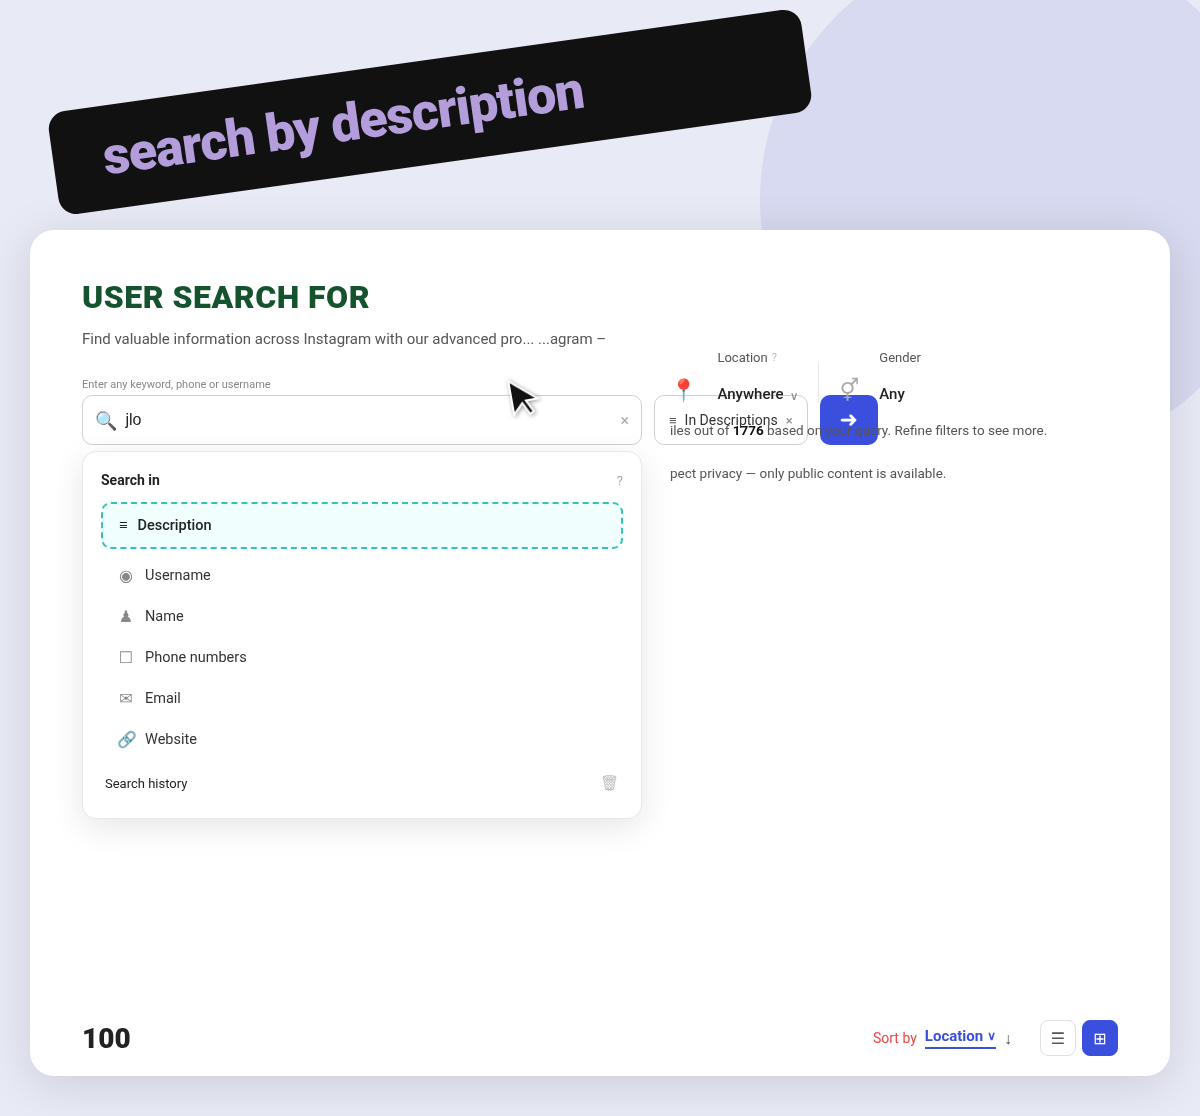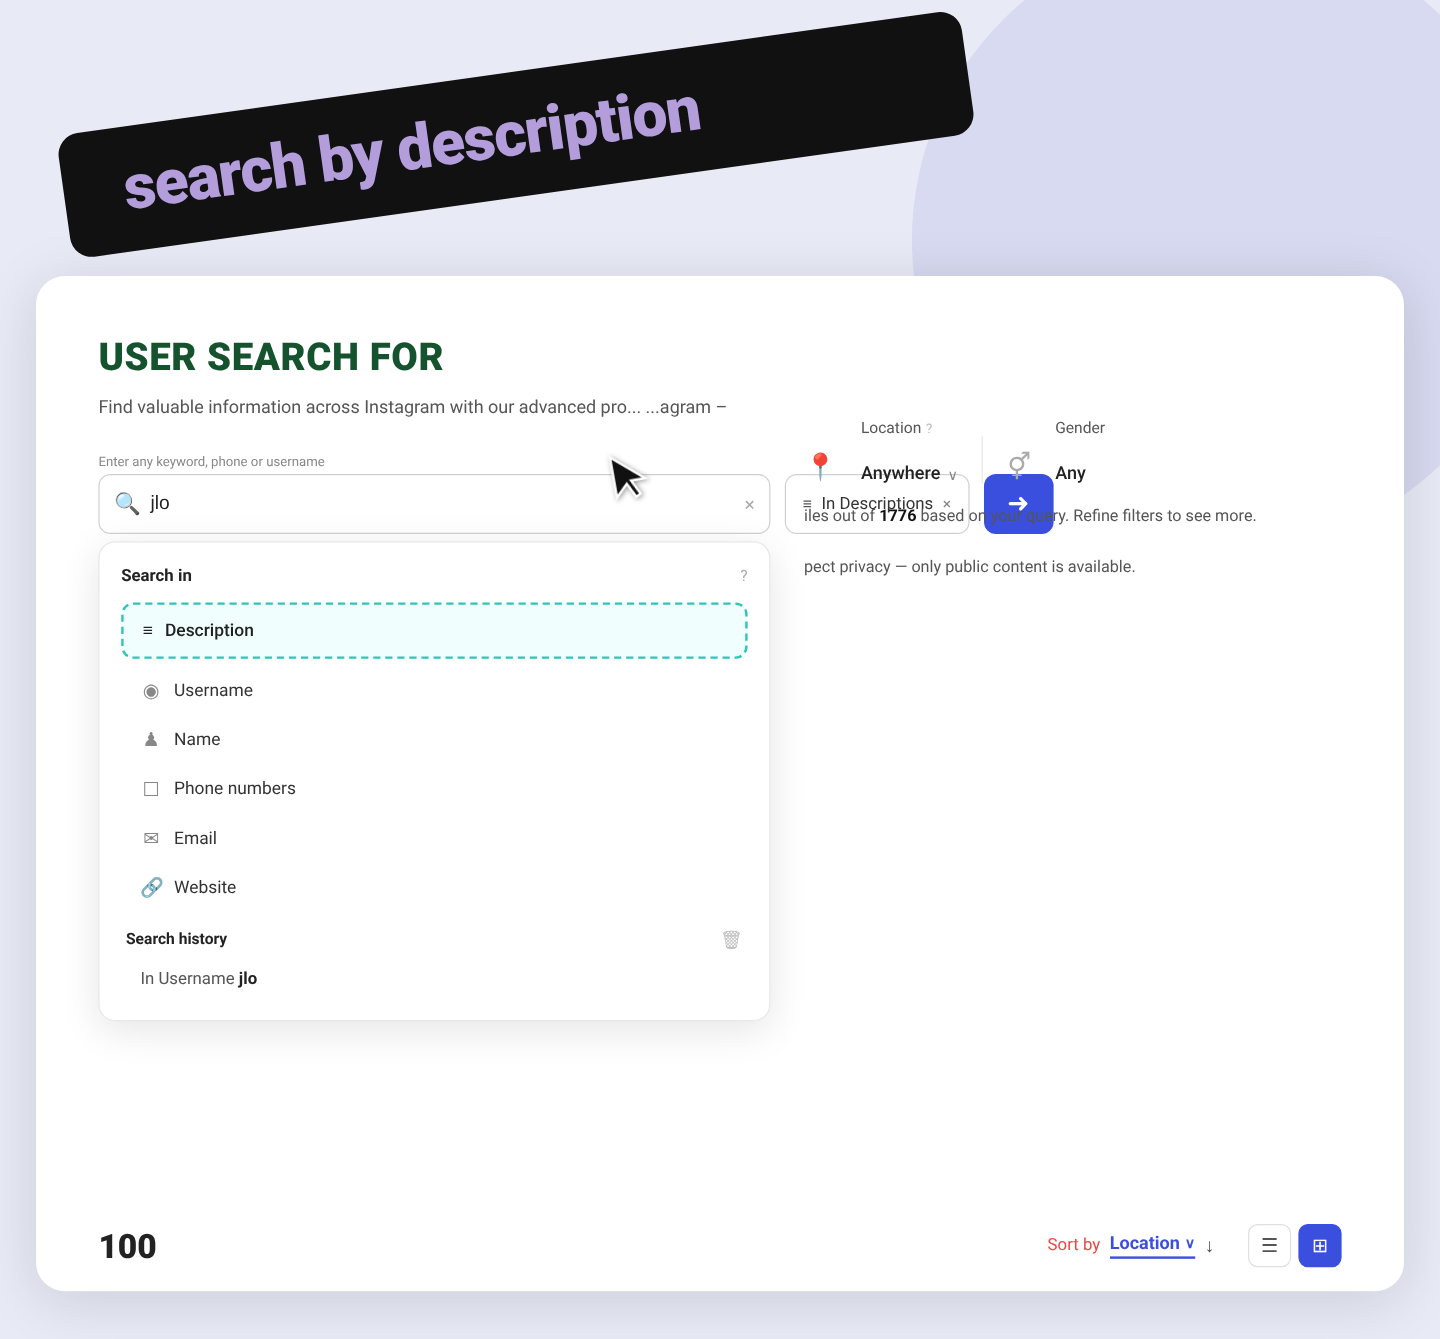--- a/index.html
+++ b/index.html
@@ -242,21 +242,21 @@
       display: flex;
       justify-content: space-between;
       align-items: center;
       margin-top: 14px;
       margin-bottom: 8px;
       padding: 0 4px;
     }
 
     .history-label {
       font-size: 13px;
-      font-weight: 700;
+      font-weight: 400;
       color: #222;
     }
 
     .history-trash {
       color: #bbb;
       font-size: 15px;
       cursor: pointer;
     }
 
     .history-item {
@@ -491,23 +491,20 @@
         <div class="dropdown-item">
           <span class="item-icon">🔗</span>
           <span>Website</span>
         </div>
 
         <div class="history-header">
           <span class="history-label">Search history</span>
           <span class="history-trash">🗑</span>
         </div>
 
-        <div class="history-item">
-          In Username <strong>jlo</strong>
-        </div>
       </div>
     </div>
 
     <div class="tag-in-desc">
       <span class="tag-icon">≡</span>
       <span>In Descriptions</span>
       <span class="close-x">×</span>
     </div>
 
     <button class="search-btn">

